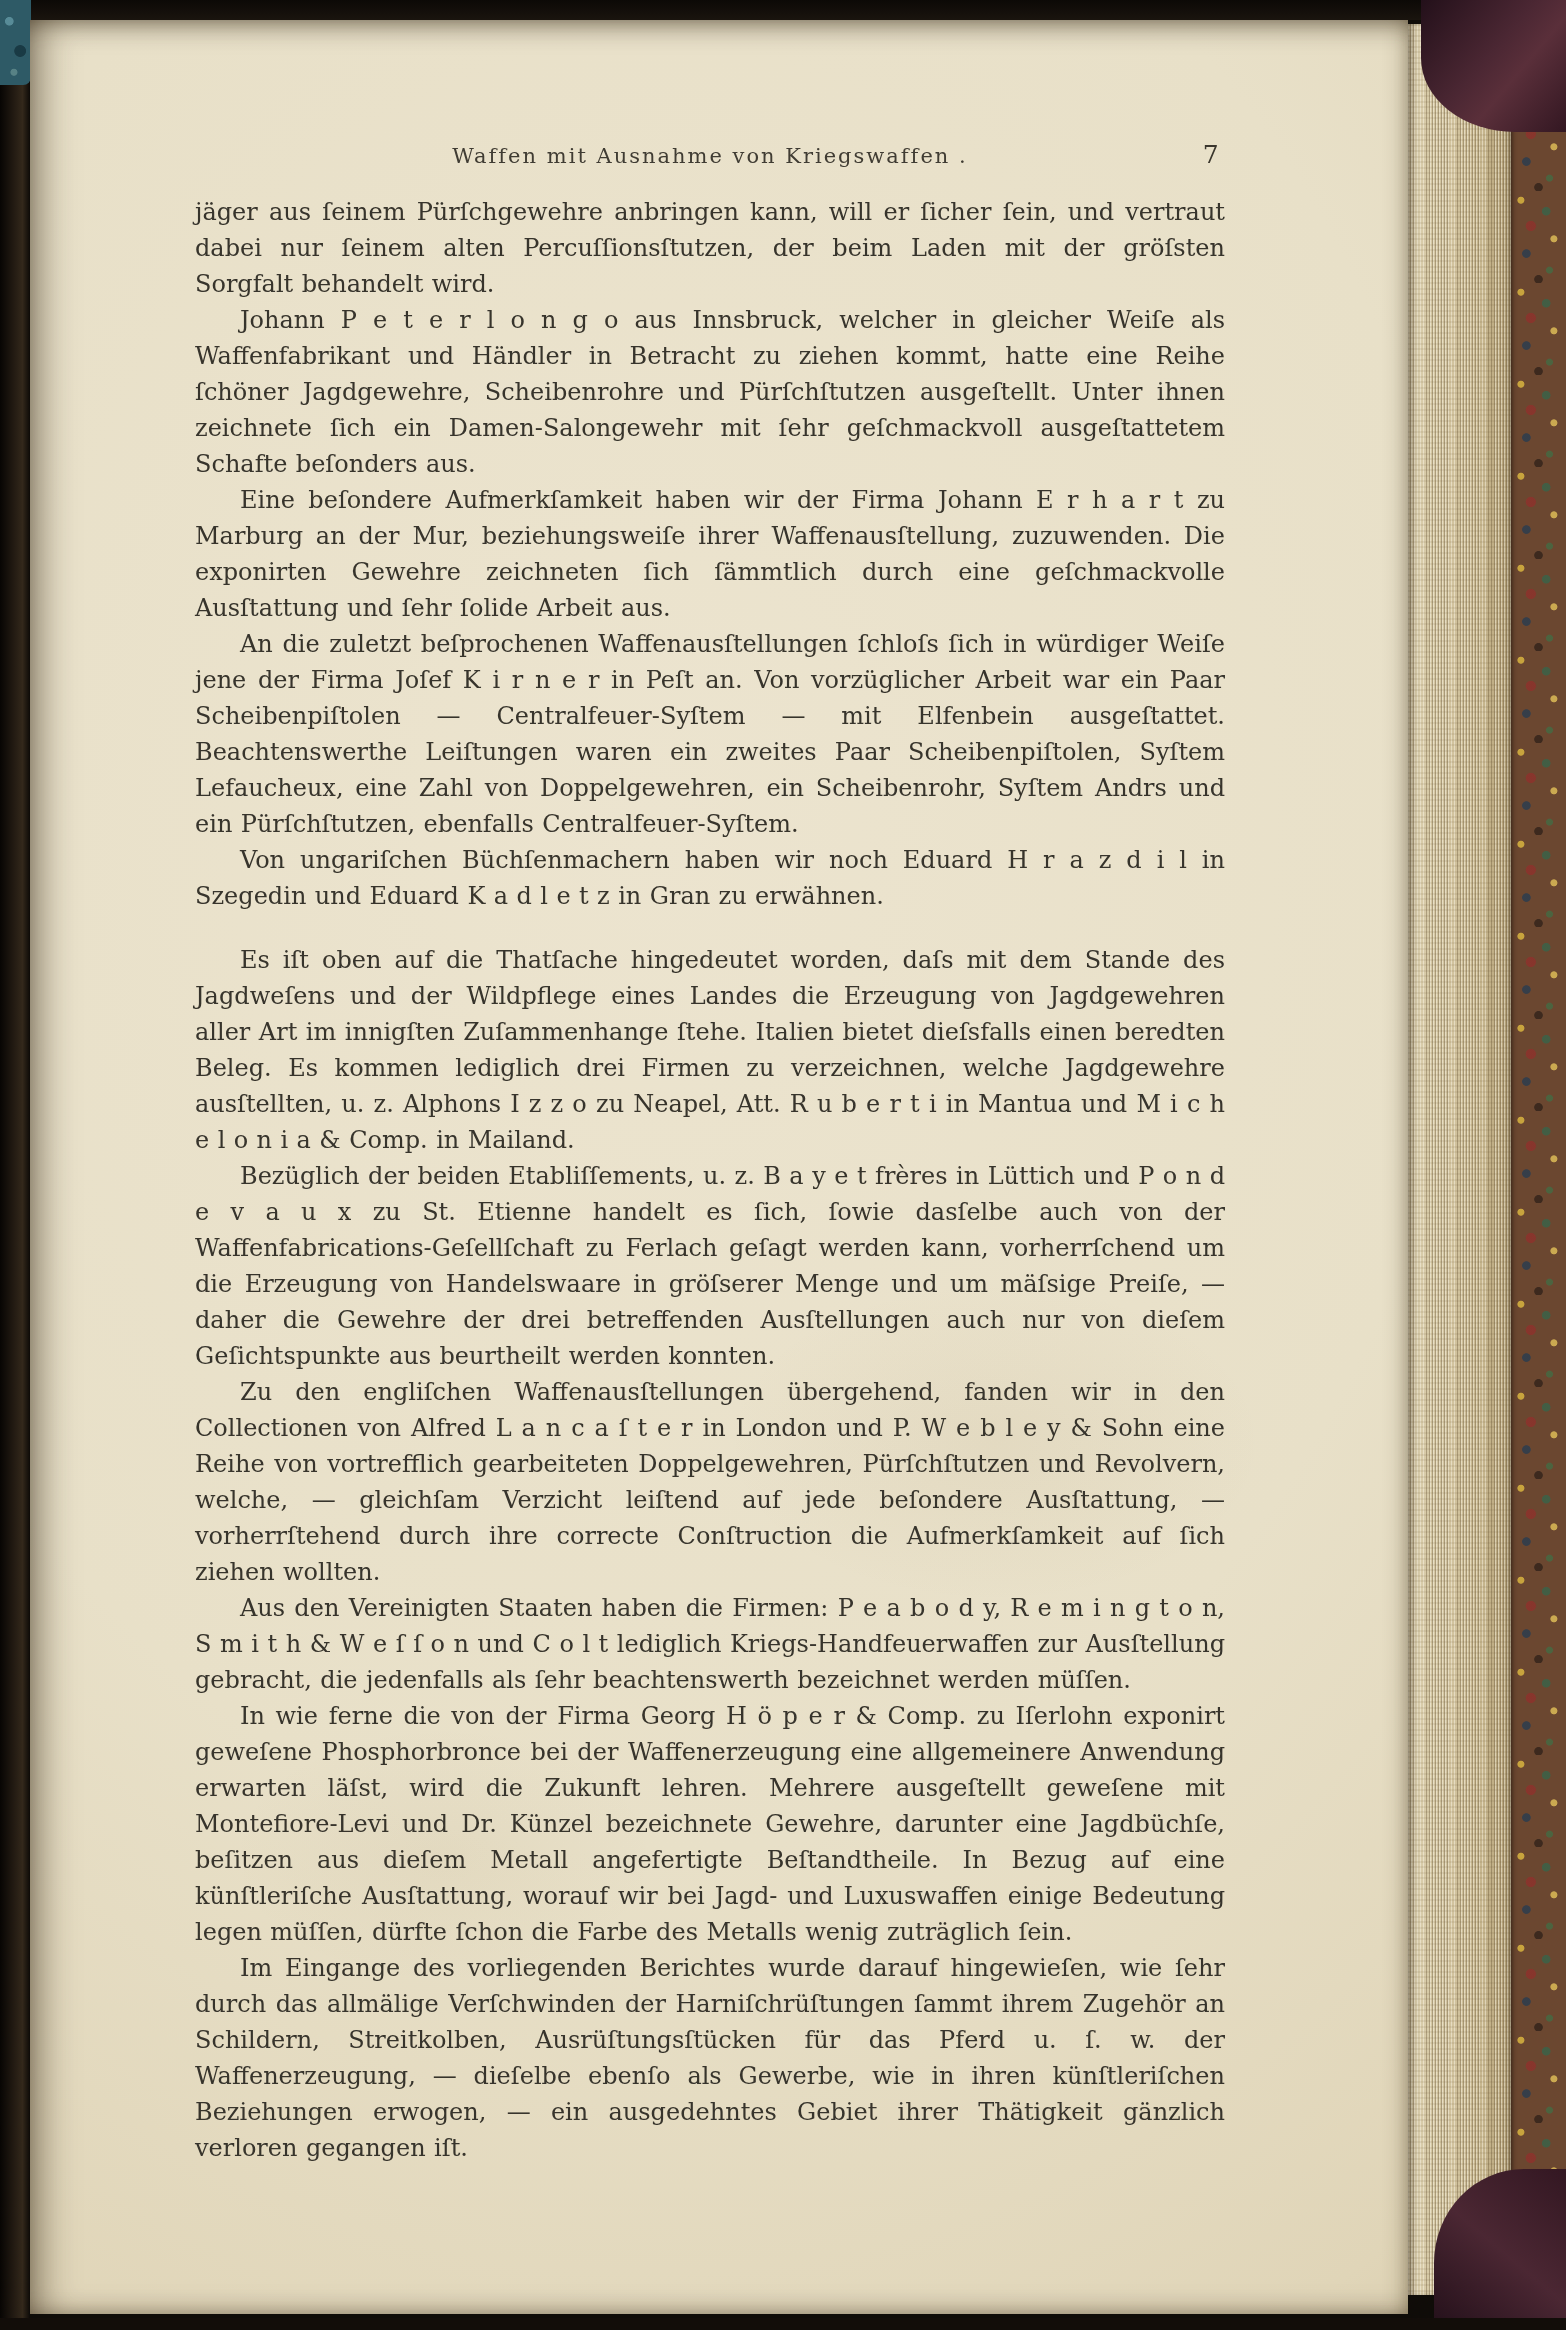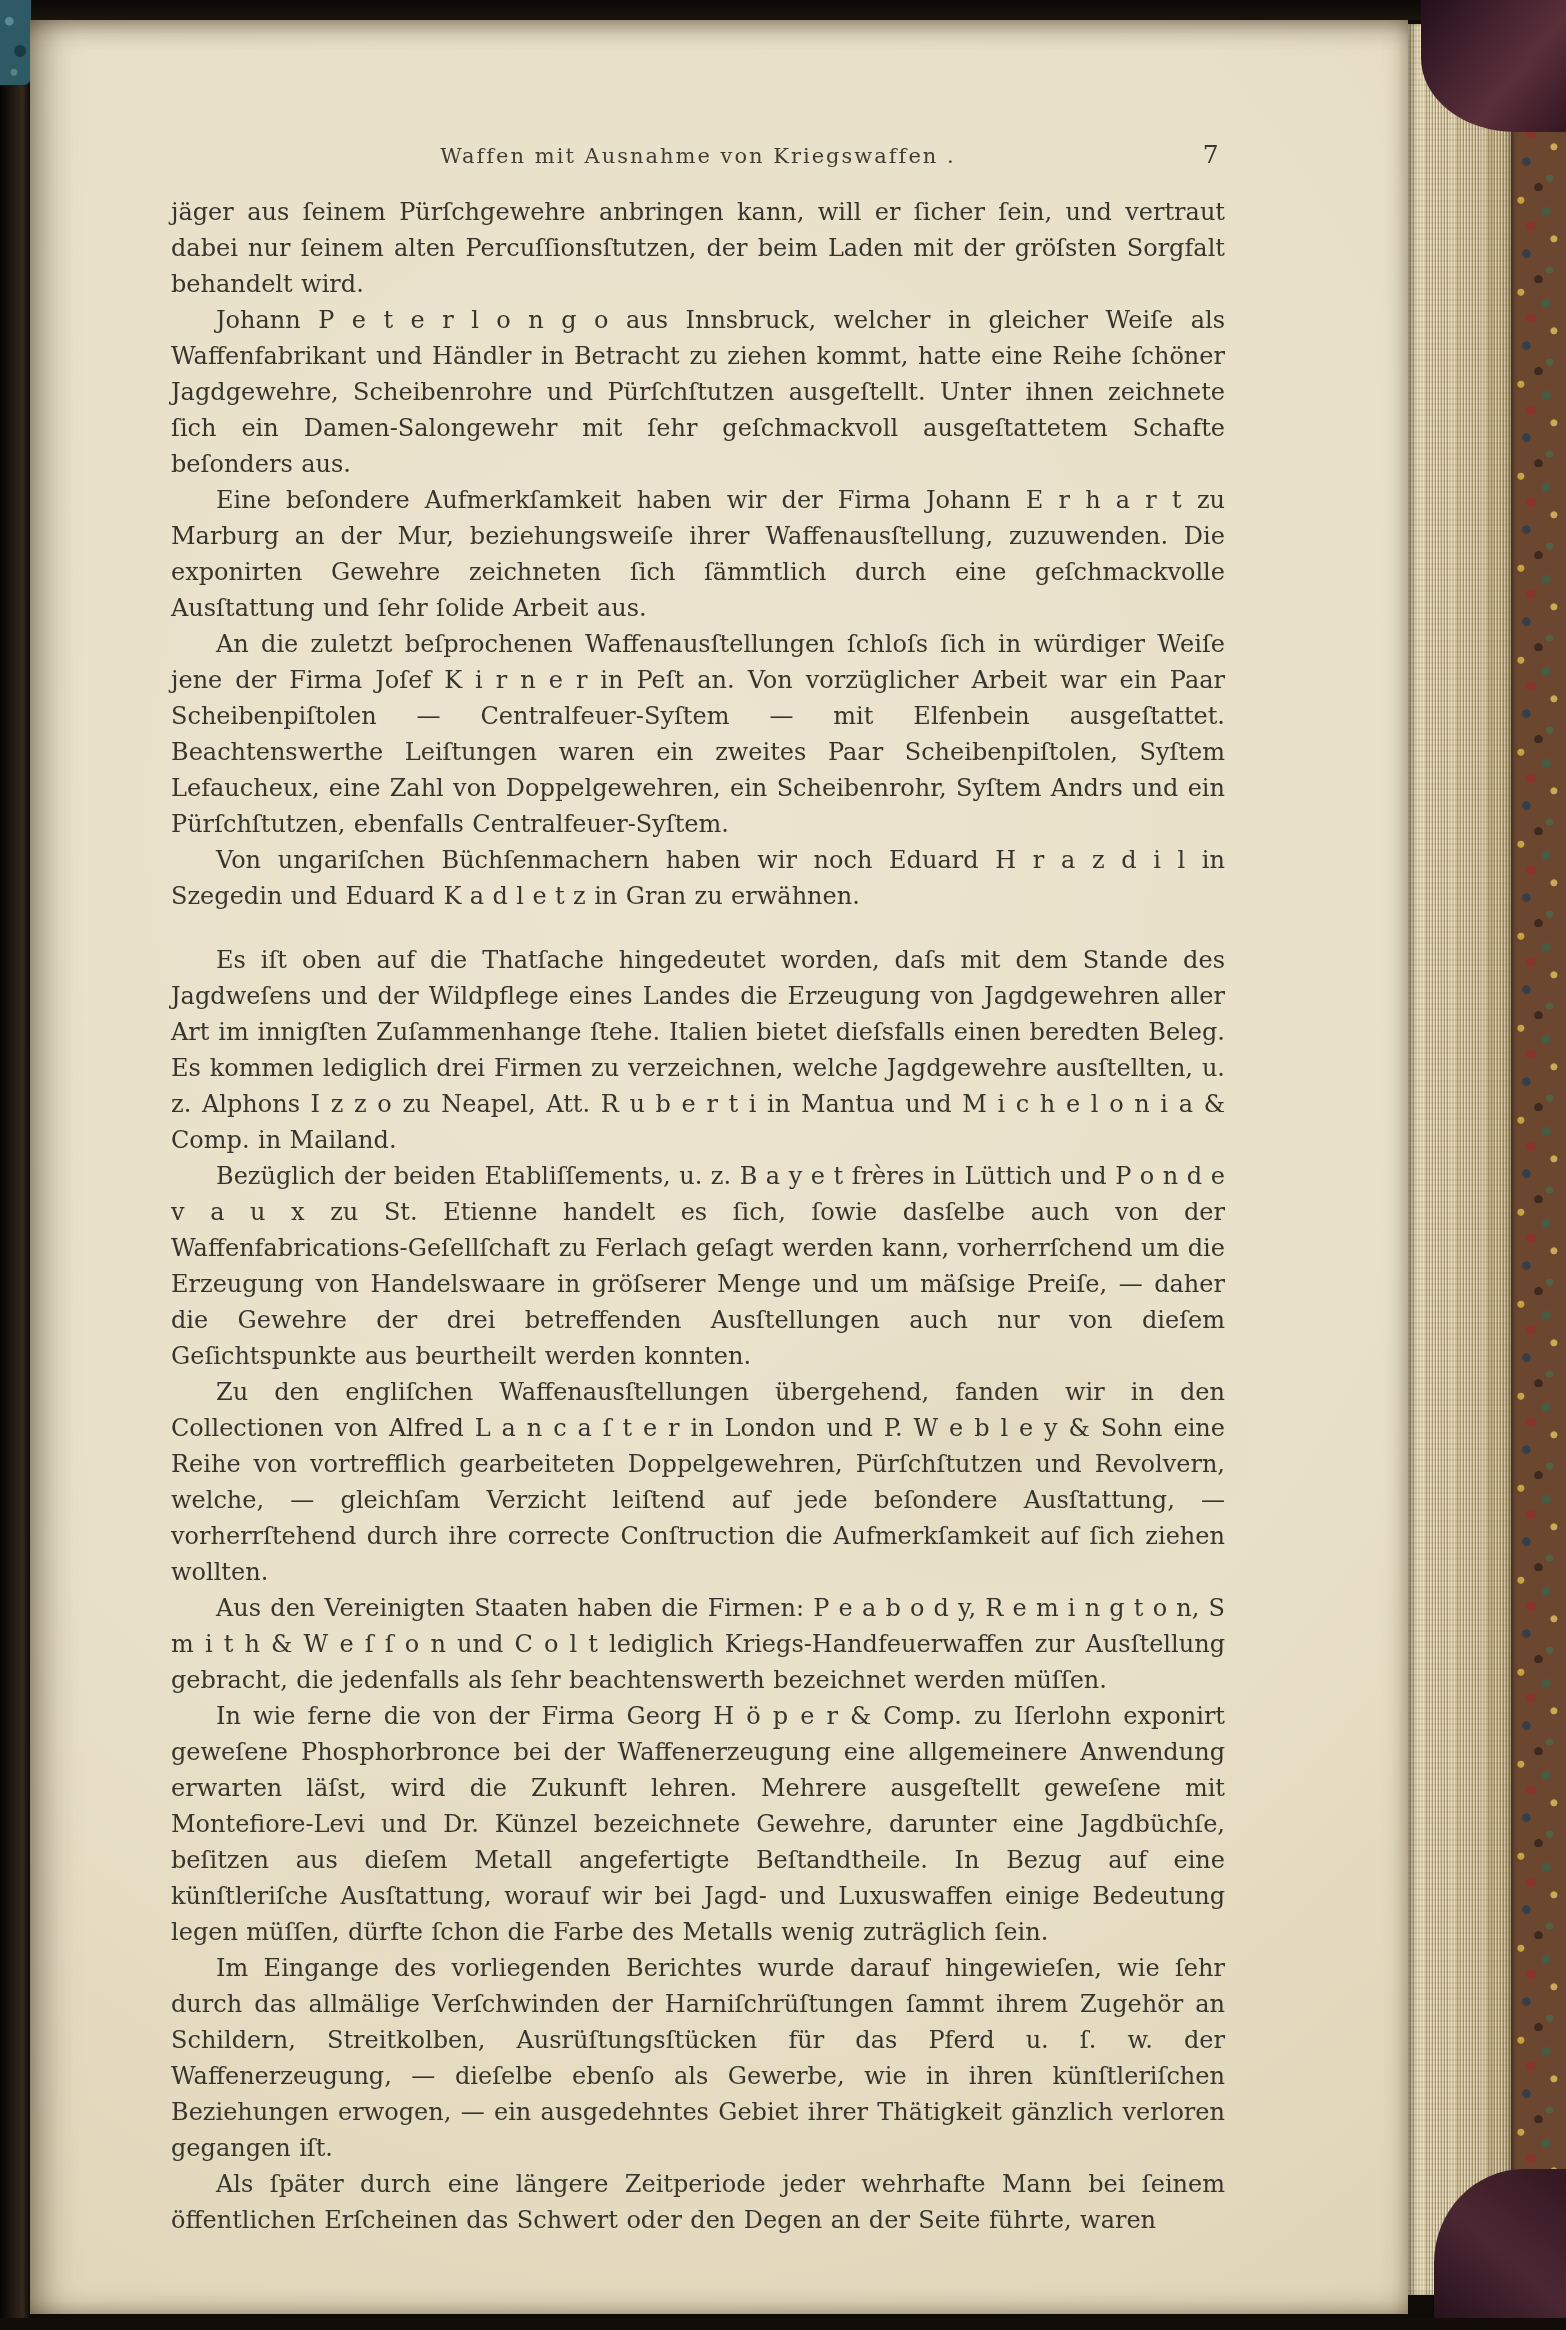--- a/index.html
+++ b/index.html
@@ -30,21 +30,21 @@
     box-shadow:
       inset 23.5px 0 39px -17px rgba(45,32,14,.6),
       inset -14px 0 22px -12.5px rgba(70,52,25,.42),
       inset 0 20.4px 28px -19px rgba(45,32,14,.55),
       inset 0 -17px 25px -19px rgba(45,32,14,.35);}
   .page::before{content:"";position:absolute;inset:0;pointer-events:none;
     background:
       radial-gradient(28% 10% at 70% 62%, rgba(128,98,48,.06), rgba(0,0,0,0) 70%),
       radial-gradient(22% 8% at 30% 80%, rgba(128,98,48,.05), rgba(0,0,0,0) 70%);}
 
-  .content{position:relative;padding:124px 183px 0 141px;color:#37342c;}
+  .content{position:relative;padding:124px 183px 0 141px;color:#37342c;margin-left:24px;}
 
   .header-row{position:relative;height:33px;margin-bottom:17px;}
   .running-header{text-align:center;font-size:21px;letter-spacing:2px;color:#403c33;}
   .page-number{position:absolute;right:6.3px;top:-4.7px;font-size:25px;color:#3a362d;}
 
   .body-text p{
     margin:0;text-indent:45px;text-align:justify;
     font-size:24px;line-height:36px;color:#37342c;
     word-spacing:0.8px;
   }
@@ -100,21 +100,20 @@
         <p>Johann P e t e r l o n g o aus Innsbruck, welcher in gleicher Weiſe als Waffenfabrikant und Händler in Betracht zu ziehen kommt, hatte eine Reihe ſchöner Jagdgewehre, Scheibenrohre und Pürſchſtutzen ausgeſtellt. Unter ihnen zeichnete ſich ein Damen-Salongewehr mit ſehr geſchmackvoll ausgeſtattetem Schafte beſonders aus.</p>
         <p>Eine beſondere Aufmerkſamkeit haben wir der Firma Johann E r h a r t zu Marburg an der Mur, beziehungsweiſe ihrer Waffenausſtellung, zuzuwenden. Die exponirten Gewehre zeichneten ſich ſämmtlich durch eine geſchmackvolle Ausſtattung und ſehr ſolide Arbeit aus.</p>
         <p>An die zuletzt beſprochenen Waffenausſtellungen ſchloſs ſich in würdiger Weiſe jene der Firma Joſef K i r n e r in Peſt an. Von vorzüglicher Arbeit war ein Paar Scheibenpiſtolen — Centralfeuer-Syſtem — mit Elfenbein ausgeſtattet. Beachtenswerthe Leiſtungen waren ein zweites Paar Scheibenpiſtolen, Syſtem Lefaucheux, eine Zahl von Doppelgewehren, ein Scheibenrohr, Syſtem Andrs und ein Pürſchſtutzen, ebenfalls Centralfeuer-Syſtem.</p>
         <p>Von ungariſchen Büchſenmachern haben wir noch Eduard H r a z d i l in Szegedin und Eduard K a d l e t z in Gran zu erwähnen.</p>
         <p class="section-start">Es iſt oben auf die Thatſache hingedeutet worden, daſs mit dem Stande des Jagdweſens und der Wildpflege eines Landes die Erzeugung von Jagdgewehren aller Art im innigſten Zuſammenhange ſtehe. Italien bietet dieſsfalls einen beredten Beleg. Es kommen lediglich drei Firmen zu verzeichnen, welche Jagdgewehre ausſtellten, u. z. Alphons I z z o zu Neapel, Att. R u b e r t i in Mantua und M i c h e l o n i a &amp; Comp. in Mailand.</p>
         <p>Bezüglich der beiden Etabliſſements, u. z. B a y e t frères in Lüttich und P o n d e v a u x zu St. Etienne handelt es ſich, ſowie dasſelbe auch von der Waffenfabrications-Geſellſchaft zu Ferlach geſagt werden kann, vorherrſchend um die Erzeugung von Handelswaare in gröſserer Menge und um mäſsige Preiſe, — daher die Gewehre der drei betreffenden Ausſtellungen auch nur von dieſem Geſichtspunkte aus beurtheilt werden konnten.</p>
         <p>Zu den engliſchen Waffenausſtellungen übergehend, fanden wir in den Collectionen von Alfred L a n c a ſ t e r in London und P. W e b l e y &amp; Sohn eine Reihe von vortrefflich gearbeiteten Doppelgewehren, Pürſchſtutzen und Revolvern, welche, — gleichſam Verzicht leiſtend auf jede beſondere Ausſtattung, — vorherrſtehend durch ihre correcte Conſtruction die Aufmerkſamkeit auf ſich ziehen wollten.</p>
         <p>Aus den Vereinigten Staaten haben die Firmen: P e a b o d y, R e m i n g t o n, S m i t h &amp; W e ſ ſ o n und C o l t lediglich Kriegs-Handfeuerwaffen zur Ausſtellung gebracht, die jedenfalls als ſehr beachtenswerth bezeichnet werden müſſen.</p>
         <p>In wie ferne die von der Firma Georg H ö p e r &amp; Comp. zu Iſerlohn exponirt geweſene Phosphorbronce bei der Waffenerzeugung eine allgemeinere Anwendung erwarten läſst, wird die Zukunft lehren. Mehrere ausgeſtellt geweſene mit Montefiore-Levi und Dr. Künzel bezeichnete Gewehre, darunter eine Jagdbüchſe, beſitzen aus dieſem Metall angefertigte Beſtandtheile. In Bezug auf eine künſtleriſche Ausſtattung, worauf wir bei Jagd- und Luxuswaffen einige Bedeutung legen müſſen, dürfte ſchon die Farbe des Metalls wenig zuträglich ſein.</p>
         <p>Im Eingange des vorliegenden Berichtes wurde darauf hingewieſen, wie ſehr durch das allmälige Verſchwinden der Harniſchrüſtungen ſammt ihrem Zugehör an Schildern, Streitkolben, Ausrüſtungsſtücken für das Pferd u. ſ. w. der Waffenerzeugung, — dieſelbe ebenſo als Gewerbe, wie in ihren künſtleriſchen Beziehungen erwogen, — ein ausgedehntes Gebiet ihrer Thätigkeit gänzlich verloren gegangen iſt.</p>
-        <p>Als ſpäter durch eine längere Zeitperiode jeder wehrhafte Mann bei ſeinem öffentlichen Erſcheinen das Schwert oder den Degen an der Seite führte, waren</p>
       </div>
 
     </div>
   </div>
 
   <div class="abs edges"></div>
   <div class="abs marble"></div>
   <div class="abs corner-top"></div>
   <div class="abs corner-bottom"></div>
   <div class="abs bottom-strip"></div>

